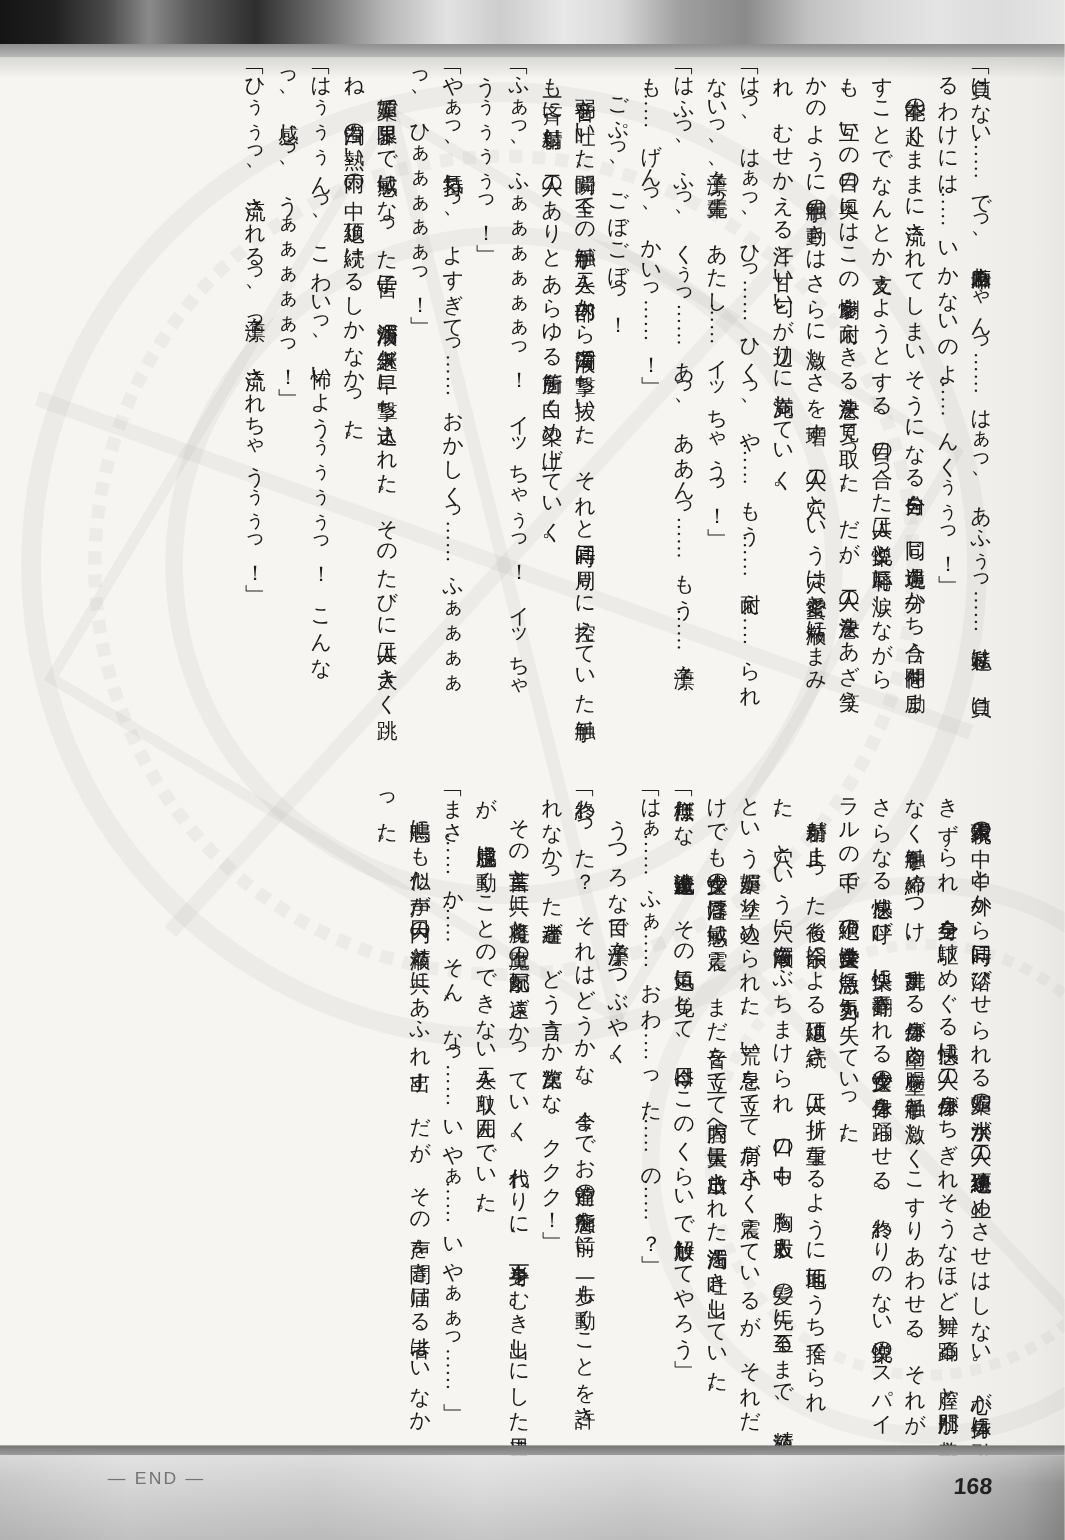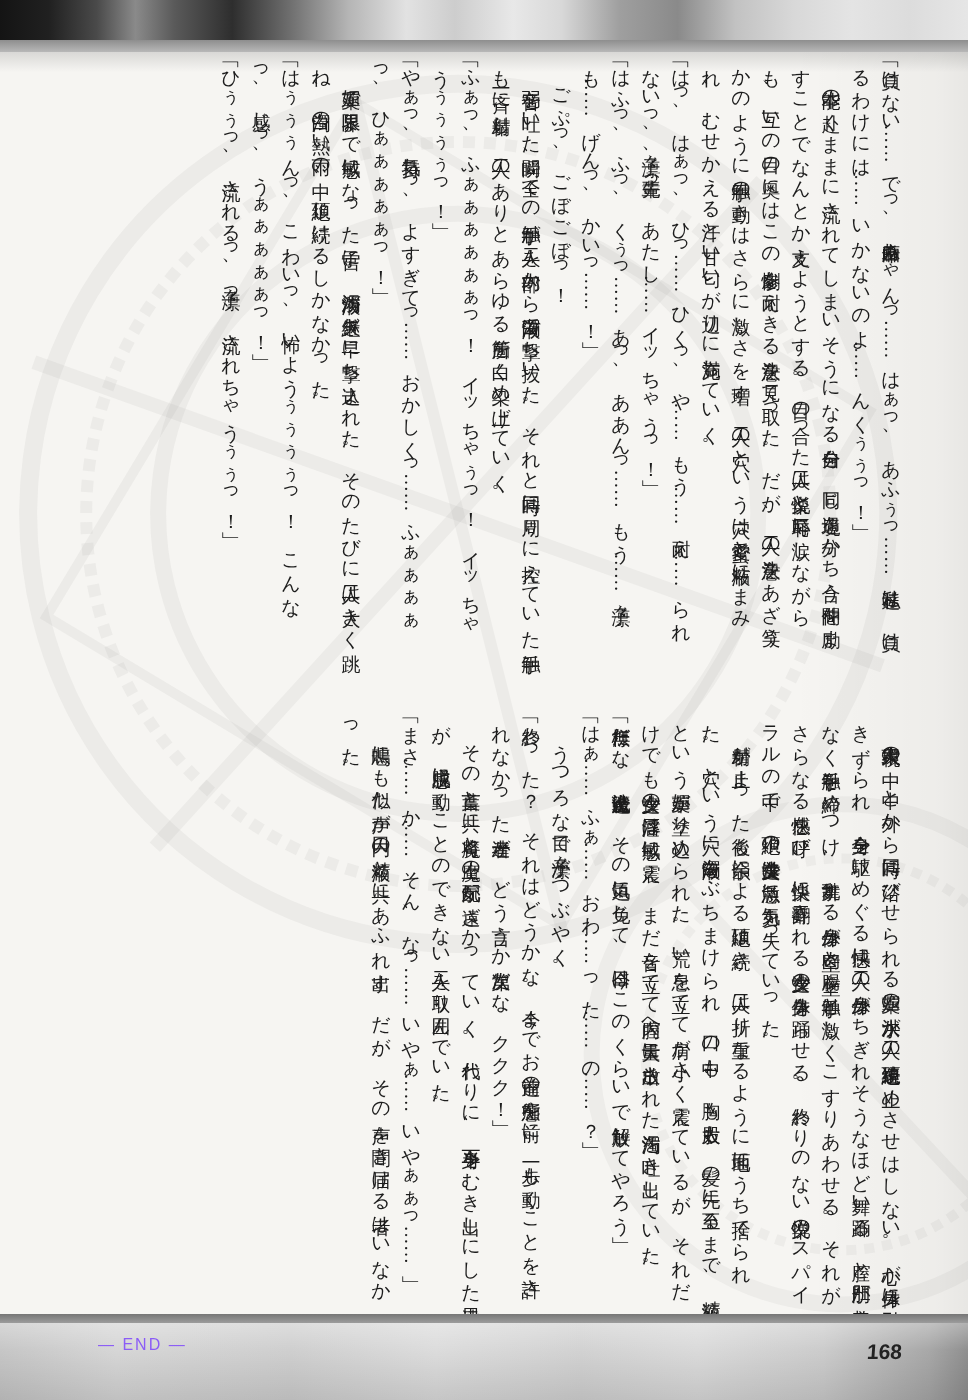--- a/index.html
+++ b/index.html
@@ -61,21 +61,21 @@
     background:linear-gradient(90deg,#c6c6c6 0%,#d6d6d6 12%,#cfcfcf 30%,#dcdcdc 45%,
       #d2d2d2 60%,#dadada 72%,#cccccc 85%,#a8a8a8 96%,#8f8f8f 100%);
   }
   .footer-band::after{
     content:"";position:absolute;inset:0;
     background:linear-gradient(180deg,rgba(255,255,255,.30),rgba(255,255,255,0) 35%,rgba(0,0,0,.10) 100%);
   }
   .end-marker{
     position:absolute;left:98px;top:22px;
     font-family:"Liberation Sans","DejaVu Sans",sans-serif;
-    font-size:16px;letter-spacing:2px;color:#8b5cf6;z-index:2;
+    font-size:16px;letter-spacing:2px;color:#737373;z-index:2;
   }
   .page-number{
     position:absolute;right:66px;top:26px;
     font-family:"Liberation Sans","DejaVu Sans",sans-serif;
     font-weight:bold;font-size:21px;color:#222;z-index:2;
     transform:skewX(-4deg);
   }
 </style>
 </head>
 <body>

